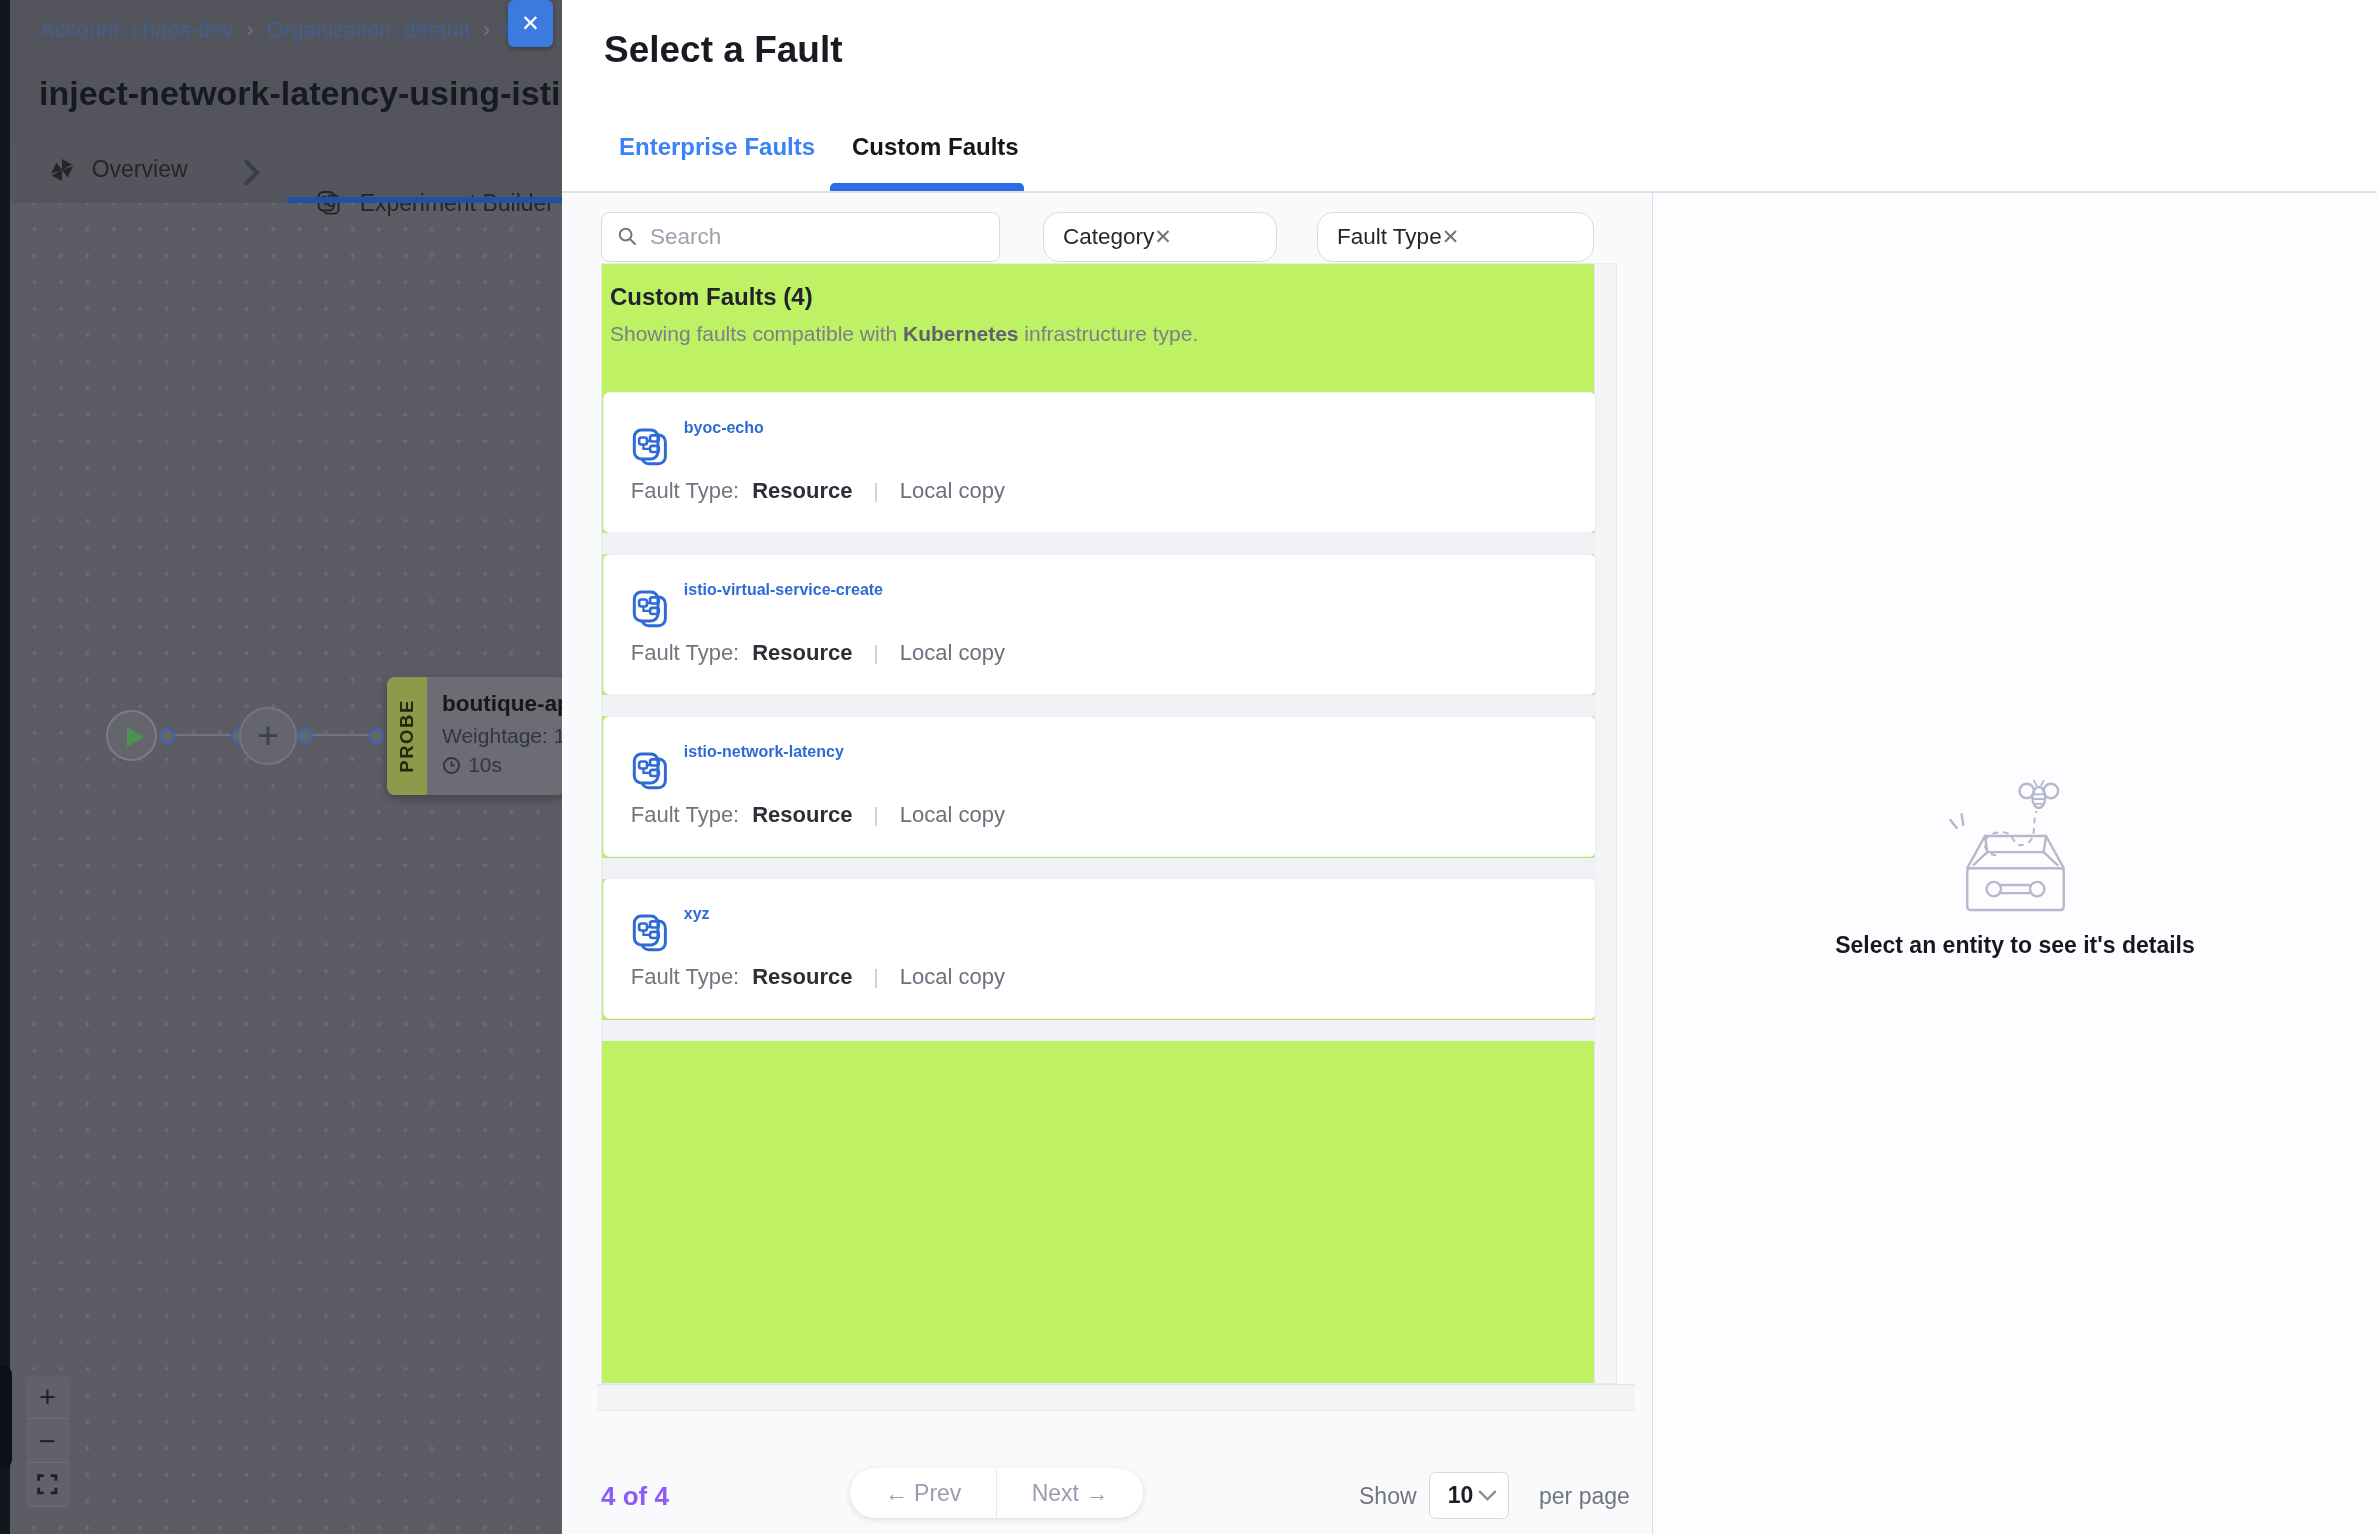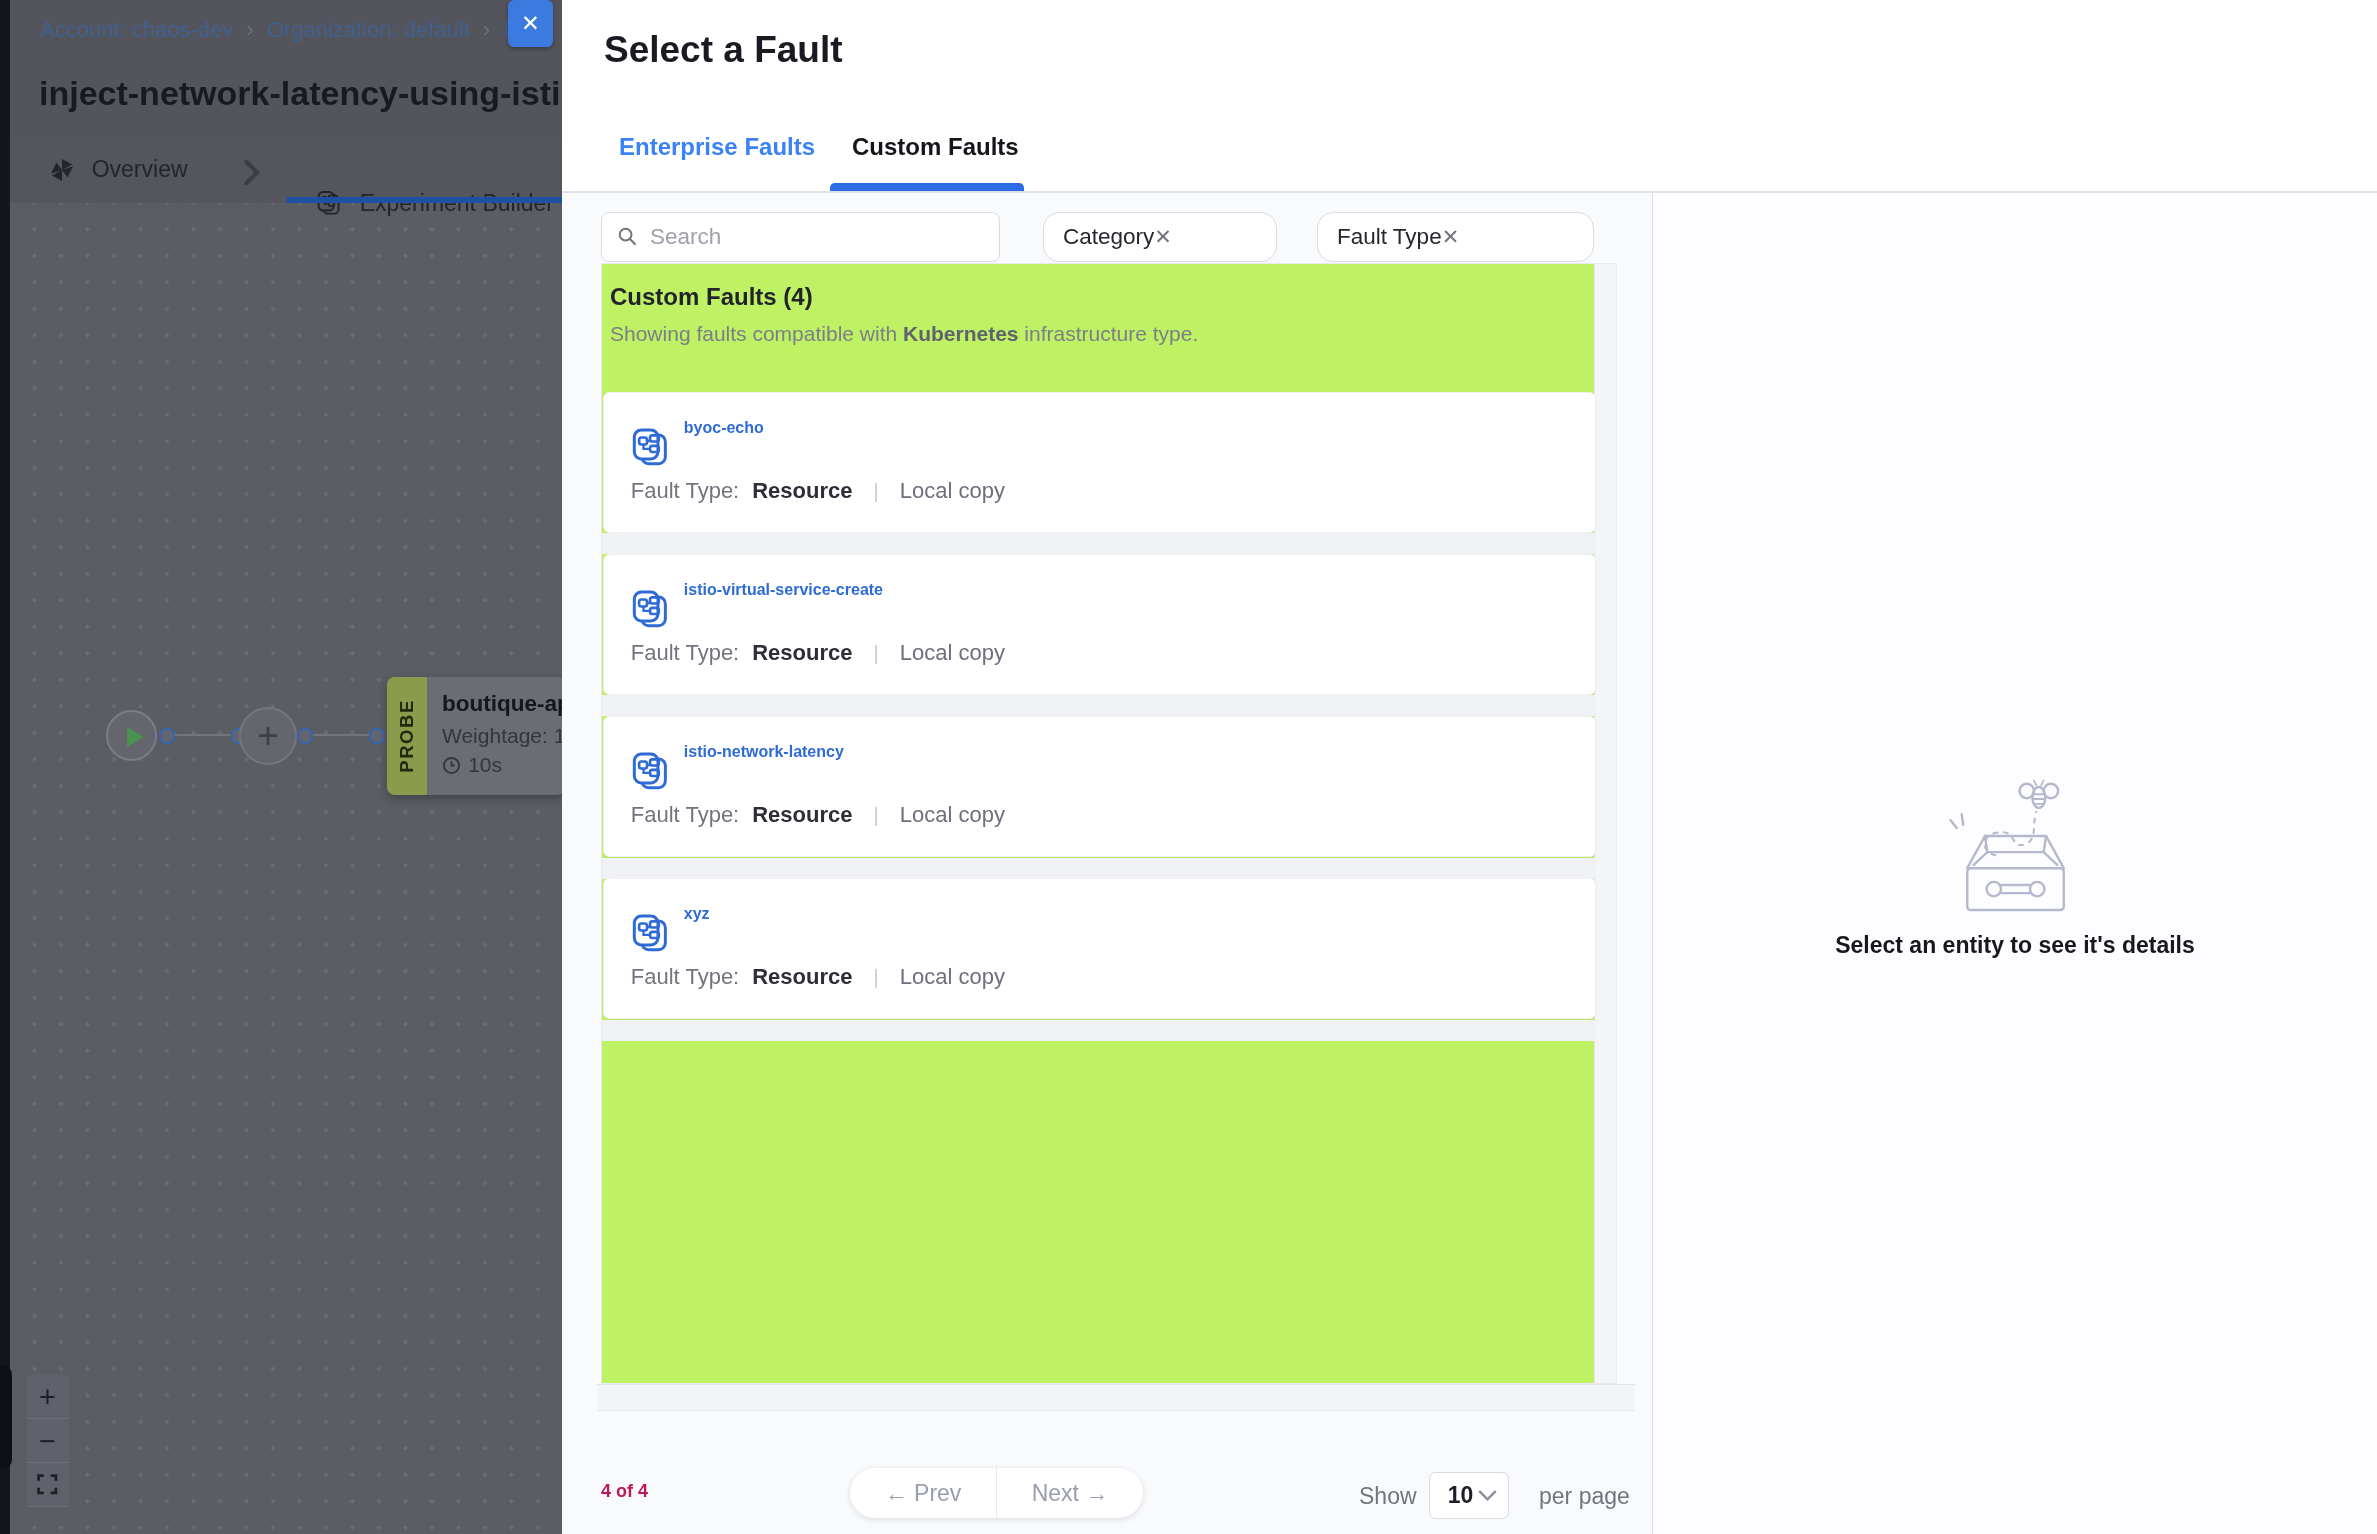--- a/index.html
+++ b/index.html
@@ -62,21 +62,21 @@
   .fault-card{left:0.8px;width:993px;height:141px;background:#fff;border:0.8px solid #f0f1f5;border-radius:6.4px;box-sizing:border-box;box-shadow:0 1.6px 2.4px rgba(40,41,61,.05);}
   .gap-strip{left:0;width:994px;height:21px;background:#eff1f4;}
   .f-icon{left:27px;top:34px;}
   .f-name{left:80px;top:26px;font-size:16px;font-weight:600;color:#2e6bd6;white-space:nowrap;}
   .f-meta{left:27px;top:85px;font-size:22px;display:flex;align-items:center;white-space:nowrap;}
   .f-meta .lbl{color:#72747f;}
   .f-meta .val{color:#2d2e38;font-weight:600;margin-left:13px;}
   .f-meta .pipe{color:#c9cad2;margin:0 21px;font-size:20px;}
   .f-meta .copy{color:#6d6f7e;}
   .bottom-band{left:35px;top:1191px;width:1038px;height:27px;background:#f3f4f6;border-top:0.8px solid #e2e3e8;border-bottom:0.8px solid #e6e7ec;box-sizing:border-box;}
-  .pg-count{left:39px;top:1288px;font-size:18px;font-weight:600;color:#be185d;}
+  .pg-count{left:39px;top:1288px;font-size:26px;font-weight:600;color:#8b5cf6;}
   .pg-pill{left:288px;top:1275px;width:293px;height:50px;background:#fff;border-radius:26px;box-shadow:0 1.6px 6.4px rgba(40,41,61,.14);display:flex;overflow:hidden;}
   .pg-btn{flex:1;display:flex;align-items:center;justify-content:center;font-size:23px;color:#9a9cb0;}
   .pg-btn.first{border-right:0.8px solid #e9eaef;}
   .pg-show{left:797px;top:1290px;font-size:23px;color:#72747f;}
   .pg-select{left:867px;top:1279px;width:80px;height:47px;background:#fff;border:1.6px solid #d6d8e2;border-radius:6.4px;box-sizing:border-box;display:flex;align-items:center;justify-content:space-between;padding:0 11.2px 0 17.7px;}
   .pg-size{font-size:23px;font-weight:600;color:#1e1f26;}
   .pg-per{left:977px;top:1290px;font-size:23px;color:#72747f;}
   
   .empty-ill{left:266px;top:585px;}
   .empty-text{left:0;top:739px;width:100%;text-align:center;font-size:23px;font-weight:700;color:#17181f;}

